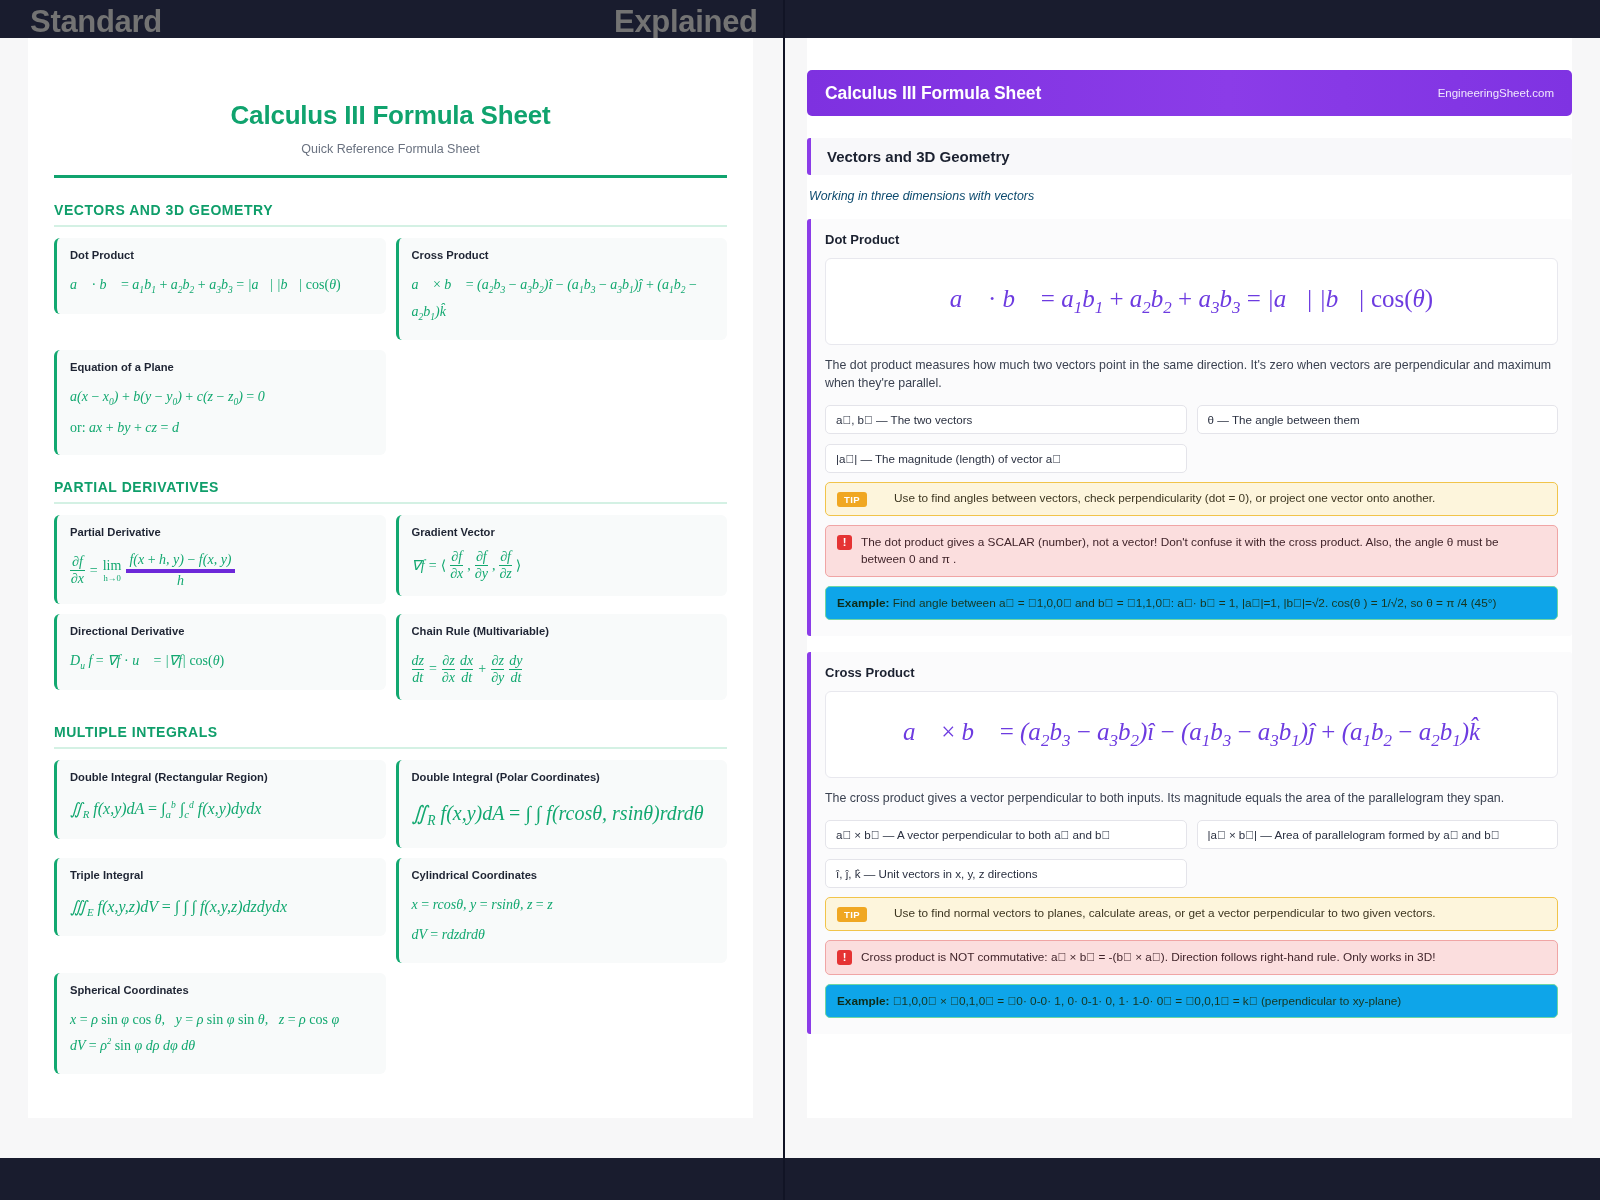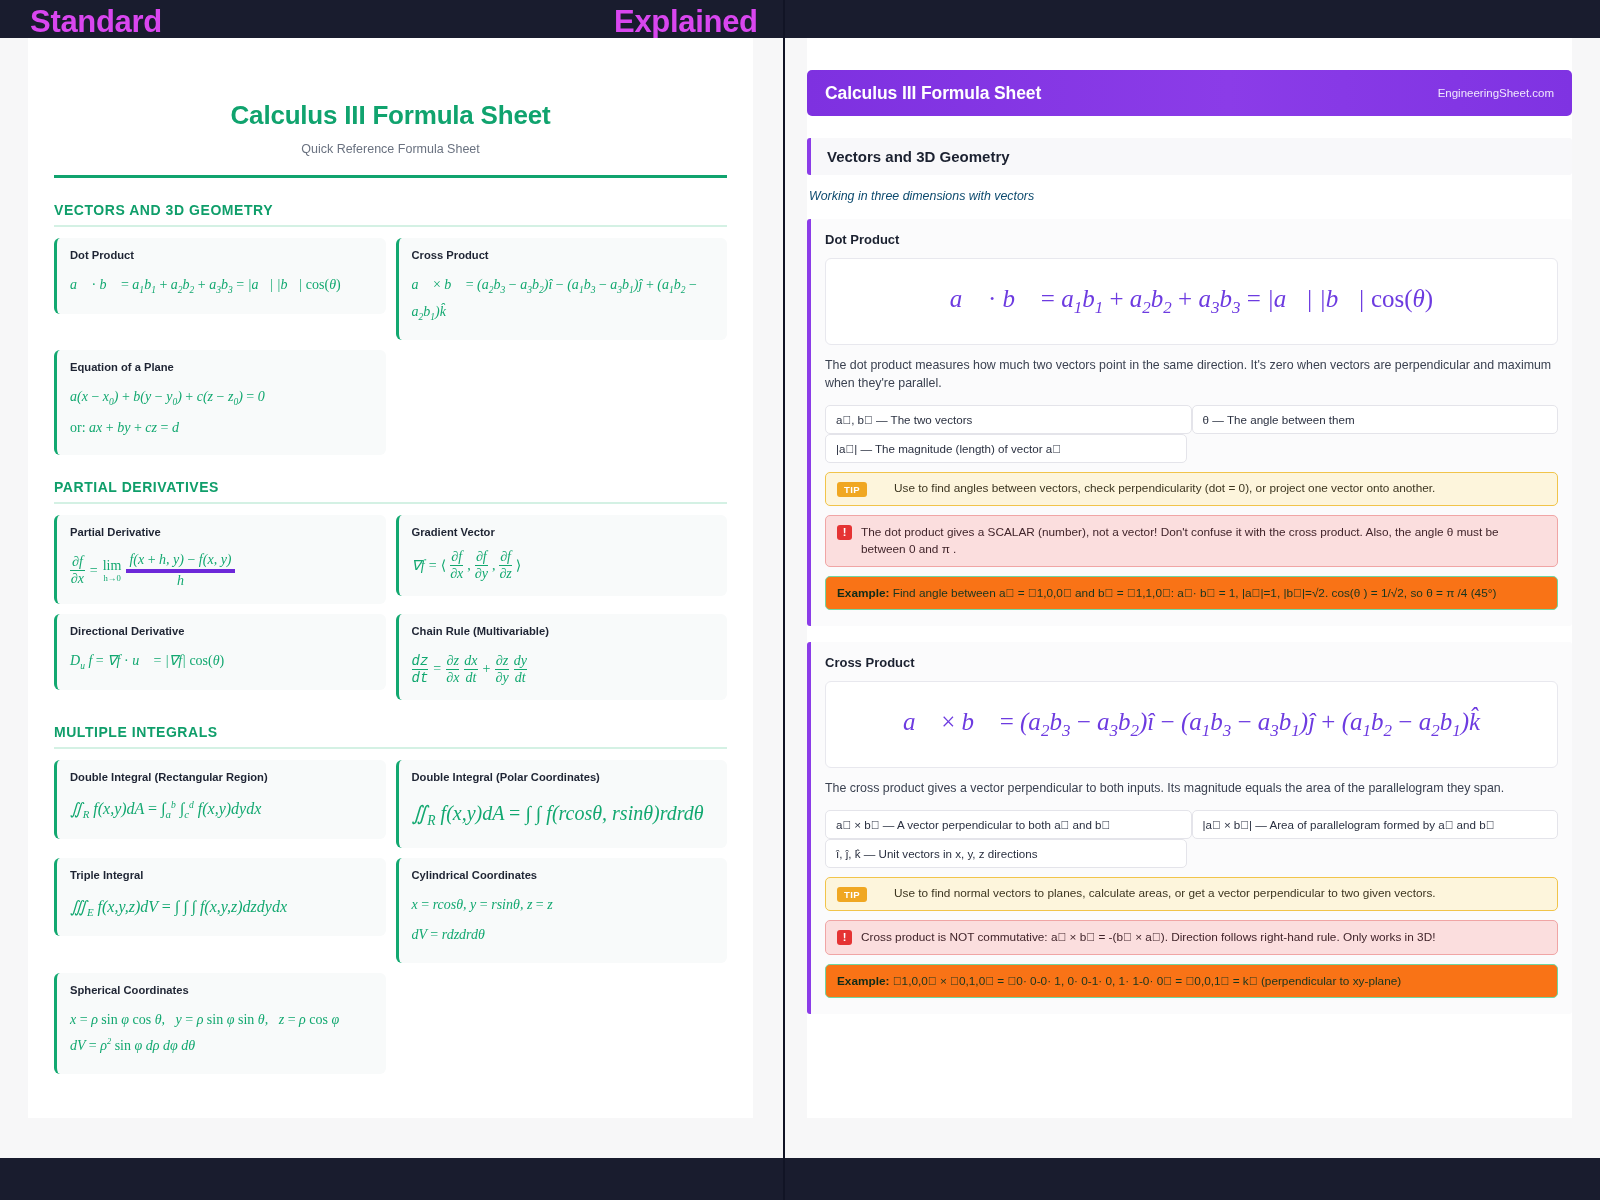--- a/index.html
+++ b/index.html
@@ -9,21 +9,21 @@
     font-family: "Liberation Sans", sans-serif;
     overflow: hidden;
   }
   .stage { position: relative; width: 1600px; height: 1200px; background: #191c2e; }
 
   
   .ghost-label {
     position: absolute;
     font-size: 31px;
     font-weight: bold;
-    color: #d946ef;
+    color: #737373;
     letter-spacing: -0.3px;
     top: 4px;
   }
   .ghost-left  { left: 30px; }
   .ghost-right { left: 614px; }
 
   .divider {
     position: absolute; top: 0; left: 783px;
     width: 2px; height: 1200px; background: #111425; z-index: 40;
   }
@@ -141,21 +141,21 @@
     color: #6d3be0;
     font-size: 25px;
     white-space: nowrap;
   }
   .eq .op { font-style: normal; }
   .expl {
     margin-top: 12px;
     font-size: 12.4px; color: #3b4251; line-height: 1.45;
   }
   .chips {
-    display: flex; flex-wrap: wrap; gap: 0; margin-top: 12px;
+    display: flex; flex-wrap: wrap; gap: 10px; margin-top: 12px;
   }
   .chip {
     flex: 1 1 calc(50% - 5px);
     border: 1px solid #e4e4ea;
     border-radius: 5px;
     background: #fff;
     padding: 7px 10px;
     font-size: 11.6px; color: #2a3040;
     min-width: 0;
   }
@@ -186,21 +186,21 @@
   }
   .warn-badge {
     background: #e53434; color: #fff;
     width: 15px; height: 15px; border-radius: 3px;
     font-size: 11px; font-weight: bold;
     display: flex; align-items: center; justify-content: center;
     flex: none; margin-top: 1px;
   }
   .exbox {
     margin-top: 9px;
-    background: #f97316;
+    background: #0ea5e9;
     border: 1px solid #6fd6a2;
     border-radius: 5px;
     padding: 9px 11px;
     font-size: 11.8px; color: #17351f;
   }
   .exbox b { color: #0e2b18; }
 </style>
 </head>
 <body>
 
@@ -280,21 +280,21 @@
                 <span class="op">⟩</span>
           </span></div>
         </div>
         <div class="fcard">
           <div class="fcard-title">Directional Derivative</div>
           <div class="fcard-body"><span>D<sub>u</sub> f <span class="op">=</span> ∇f <span class="op">·</span> u⃗ <span class="op">=</span> |∇f| <span class="op">cos(</span>θ<span class="op">)</span></span></div>
         </div>
         <div class="fcard">
           <div class="fcard-title">Chain Rule (Multivariable)</div>
           <div class="fcard-body"><span style="display:inline-flex;align-items:center;gap:5px;">
-            <span style="display:inline-block;text-align:left;font-family:Liberation Mono, monospace;">
+            <span style="display:inline-block;text-align:center;">
                   <span style="display:block;border-bottom:1px solid #12a870;line-height:1.15">dz</span>
                   <span style="display:block;line-height:1.15">dt</span>
                 </span>
                 <span class="op">=</span>
             <span style="display:inline-block;text-align:center;">
                   <span style="display:block;border-bottom:1px solid #12a870;line-height:1.15">∂z</span>
                   <span style="display:block;line-height:1.15">∂x</span>
                 </span>
             <span style="display:inline-block;text-align:center;">
                   <span style="display:block;border-bottom:1px solid #12a870;line-height:1.15">dx</span>

